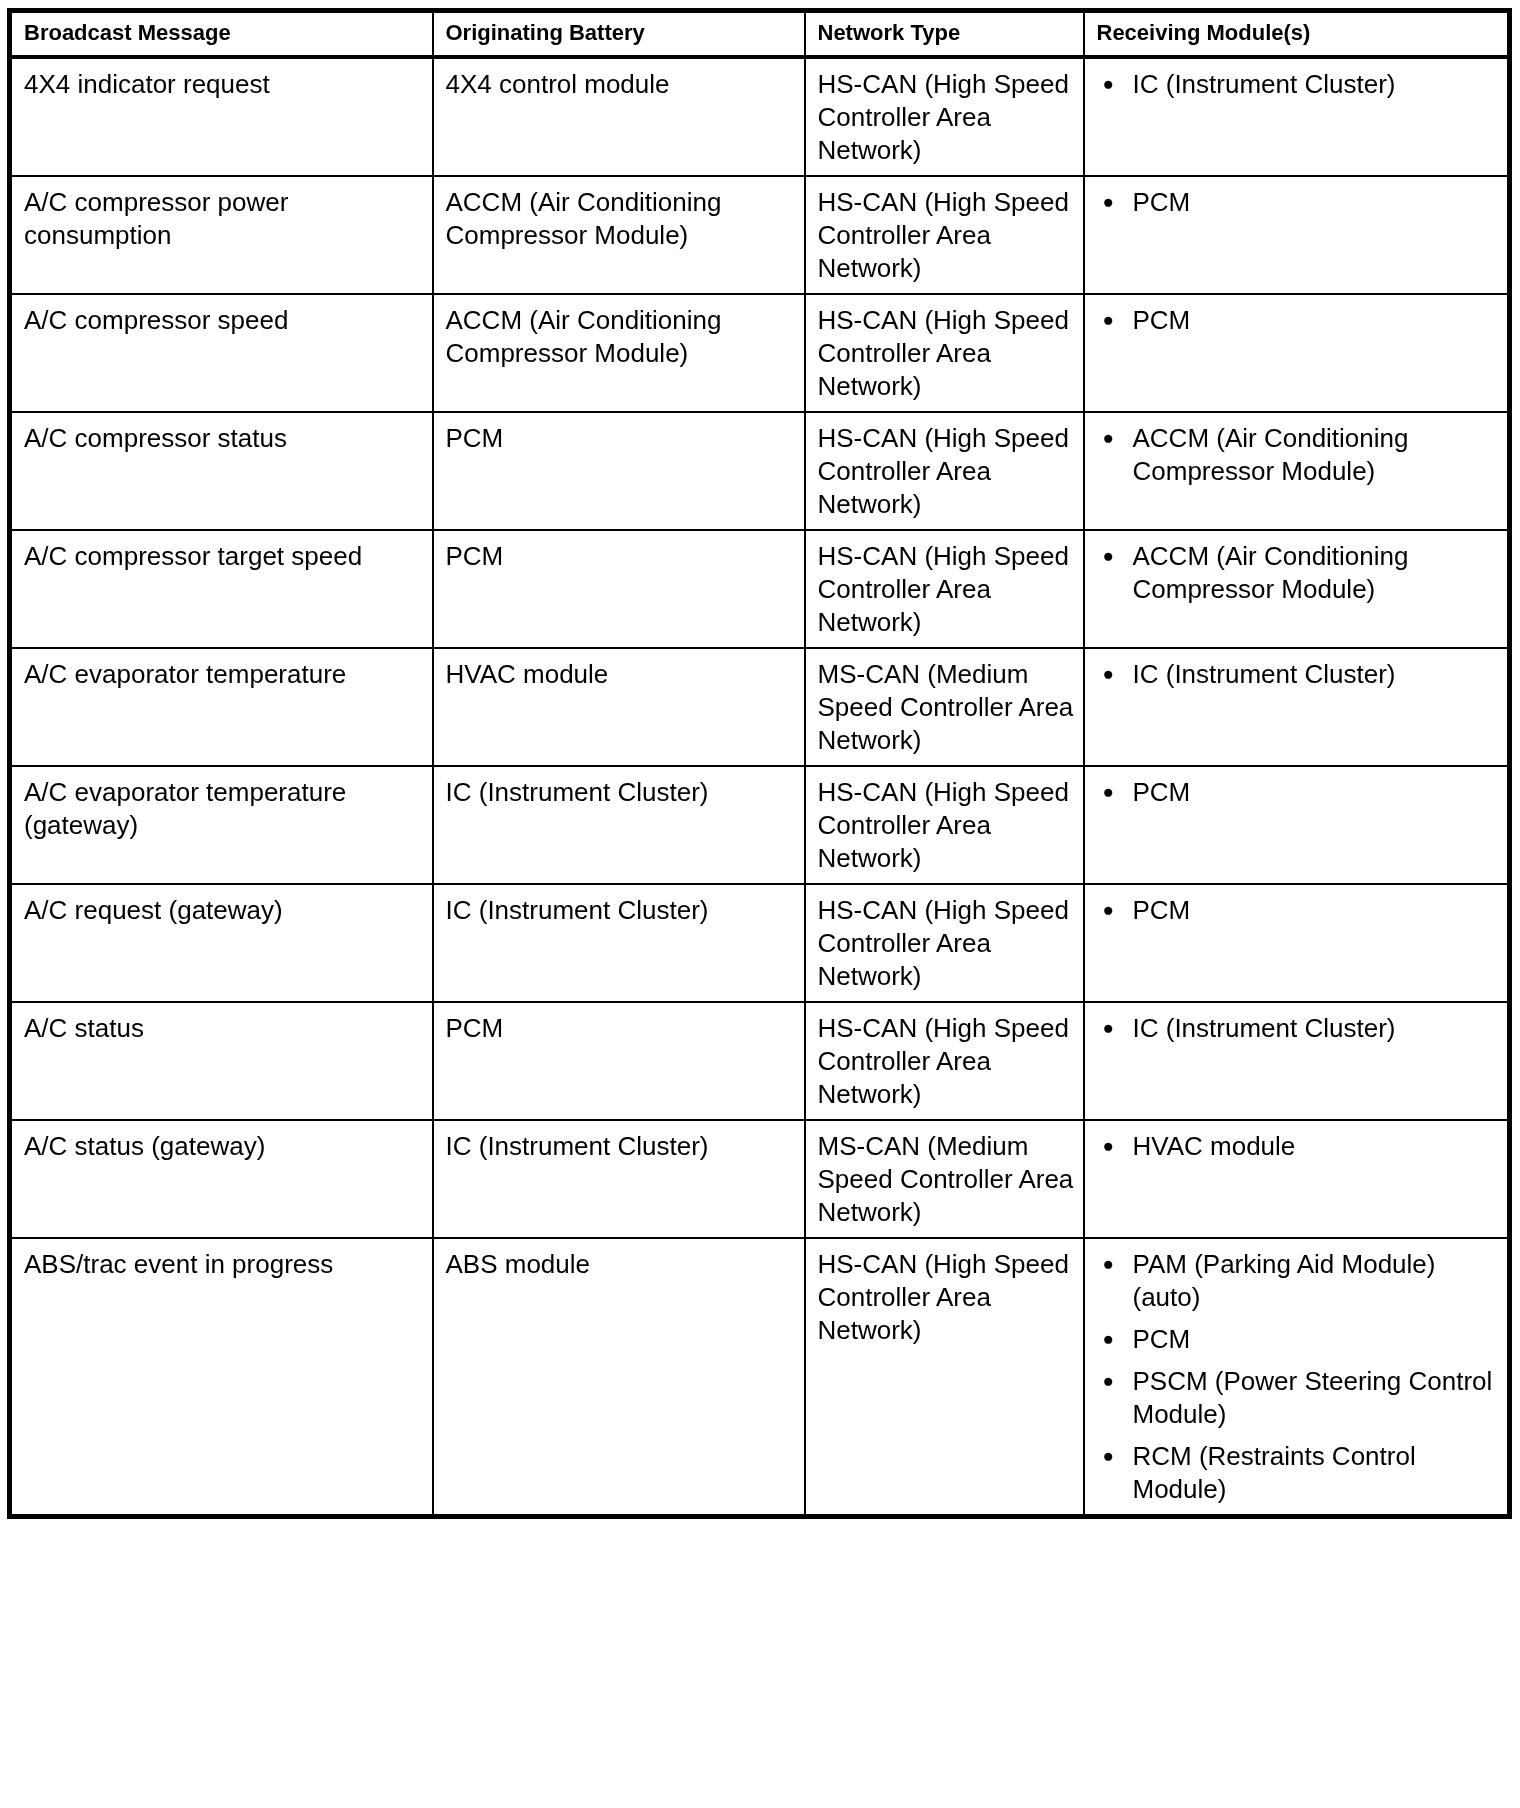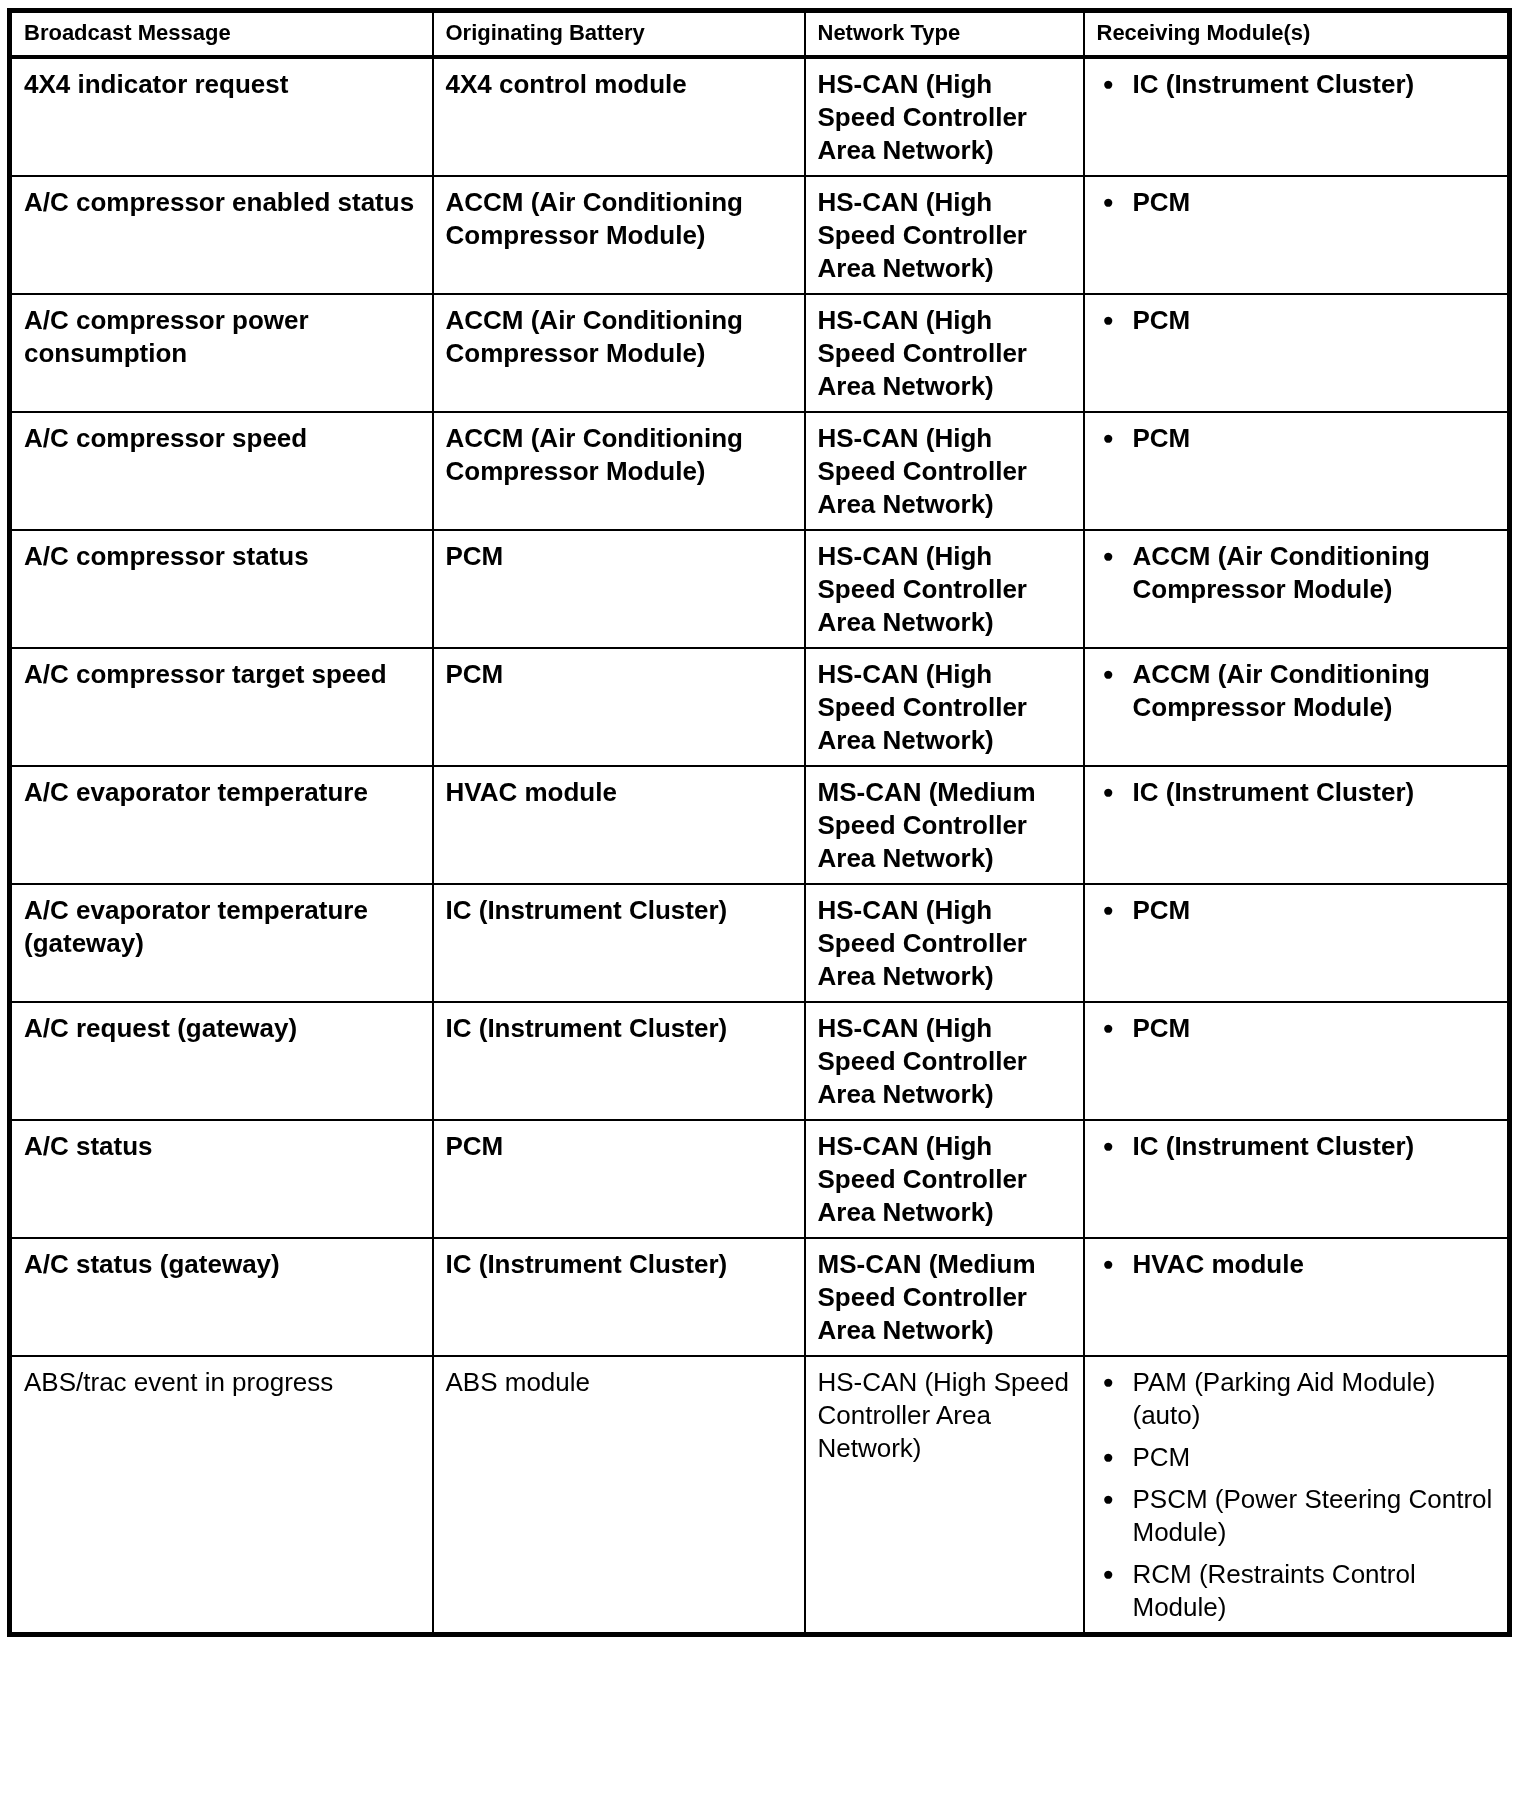--- a/index.html
+++ b/index.html
@@ -40,21 +40,21 @@
     padding: 7px 8px 6px 12px;
     white-space: nowrap;
     overflow: hidden;
   }
   tr.header-row { height: 46px; }
   td {
     font-size: 26px;
     line-height: 33px;
     padding: 9px 8px 8px 12px;
   }
-  tr.standard { height: 106px; font-weight: bold; }
+  tr.standard { height: 106px; }
   .bullet-item {
     display: flex;
     align-items: flex-start;
     margin-bottom: 9px;
   }
   .bullet-item:last-child { margin-bottom: 0; }
   .bullet {
     flex: 0 0 30px;
     margin-left: 6px;
     font-size: 19px;
@@ -87,31 +87,20 @@
     <td class="cell-origin">4X4 control module</td>
     <td class="cell-network">HS-CAN (High Speed Controller Area Network)</td>
     <td class="cell-receivers">
             <div class="bullet-item">
               <span class="bullet">●</span>
               <span class="bullet-text">IC (Instrument Cluster)</span>
             </div>
           </td>
   </tr>
 
-  <tr class="standard">
-    <td class="cell-message">A/C compressor enabled status</td>
-    <td class="cell-origin">ACCM (Air Conditioning Compressor Module)</td>
-    <td class="cell-network">HS-CAN (High Speed Controller Area Network)</td>
-    <td class="cell-receivers">
-            <div class="bullet-item">
-              <span class="bullet">●</span>
-              <span class="bullet-text">PCM</span>
-            </div>
-          </td>
-  </tr>
 
 
   <tr class="standard">
     <td class="cell-message">A/C compressor power consumption</td>
     <td class="cell-origin">ACCM (Air Conditioning Compressor Module)</td>
     <td class="cell-network">HS-CAN (High Speed Controller Area Network)</td>
     <td class="cell-receivers">
             <div class="bullet-item">
               <span class="bullet">●</span>
               <span class="bullet-text">PCM</span>

